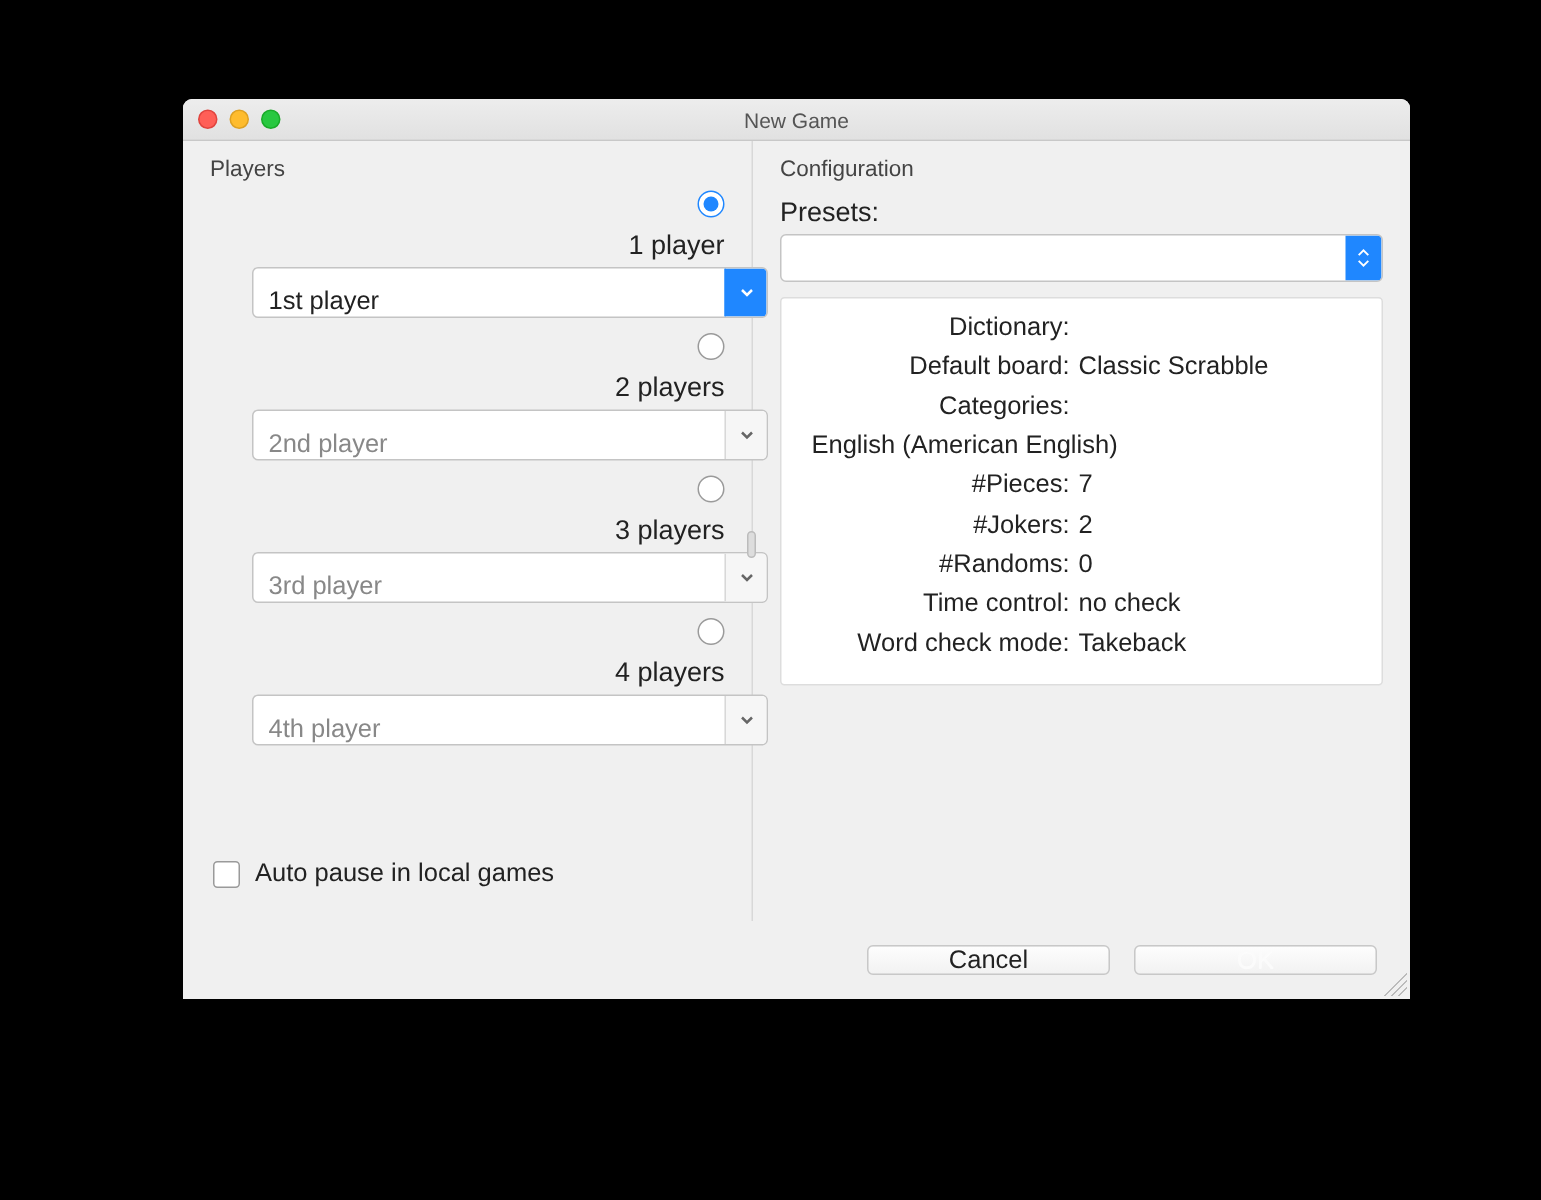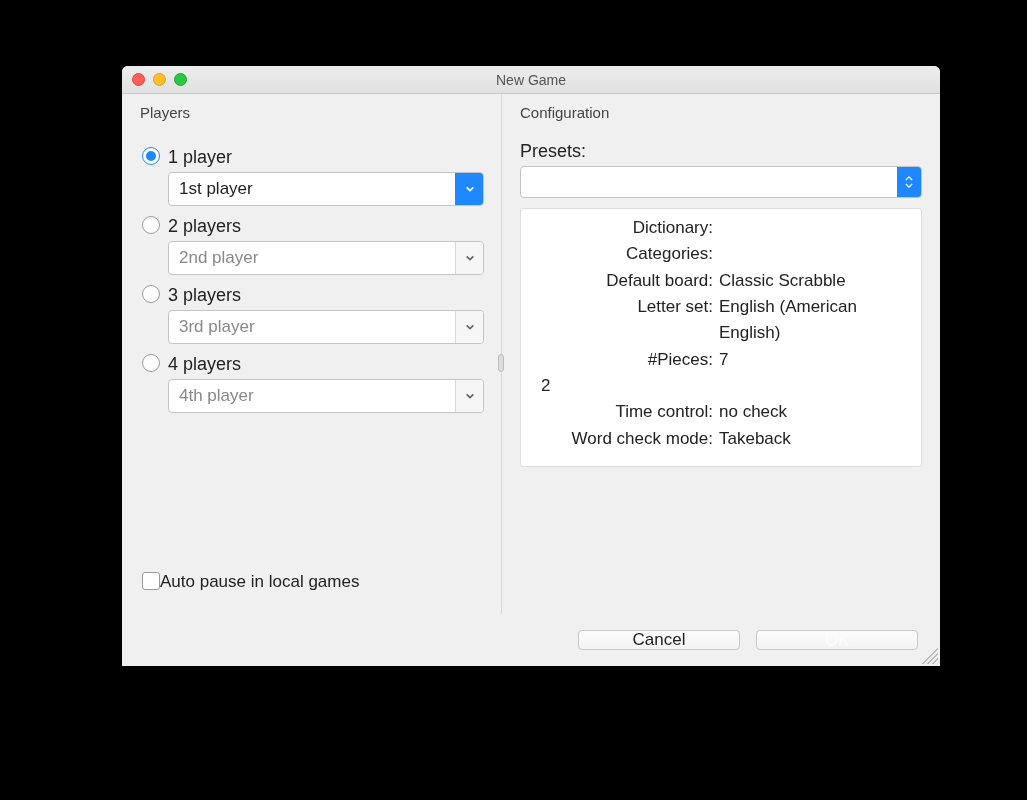--- a/index.html
+++ b/index.html
@@ -58,62 +58,62 @@
     .pane.left { width: 380px; border-right: 1px solid #d8d8d8; display:flex; flex-direction:column;}
     .pane.right { flex:1; }
     .groove {
       position:absolute;
       right:-3px; top:50%; width:6px; height:18px;
       background:#ddd;
       border:1px solid #bcbcbc;
       border-radius:3px;
     }
 
-    .section-label { font-size: 15px; color:#444; margin-bottom: 20px; }
+    .section-label { font-size: 15px; color:#444; margin-bottom: 0; }
 
     .player-row { margin: 6px 0 4px 2px; }
-    .radio-wrap { display:flex; align-items:flex-start; gap:8px; margin-bottom:4px; }
+    .radio-wrap { display:flex; align-items:flex-end; gap:8px; margin-bottom:4px;flex-direction:column; }
     .radio {
       width:18px; height:18px; border-radius:50%;
       border:1.5px solid #9a9a9a; background:#fff;
       display:flex; align-items:center; justify-content:center;
       flex-shrink:0;
     }
     .radio.selected { border-color:#1f87ff; }
     .radio.selected::after {
       content:""; width:10px; height:10px; border-radius:50%;
       background:#1f87ff;
     }
     .radio-label { font-size:18px; }
 
     .combo {
       margin-left: 26px;
       height:34px;
-      width: 316px;
+      width: 344px;
       border:1px solid #c4c4c4;
       border-radius:4px;
       background:#fff;
       display:flex;
-      align-items:center;
+      align-items:flex-end;
       position:relative;
       overflow:hidden;
     }
     .combo .text { padding:0 10px; font-size:17px; color:#222; flex:1; white-space:nowrap; overflow:hidden; }
     .combo.disabled .text { color:#888; }
     .combo .arrow {
       width:28px; height:100%;
       display:flex; align-items:center; justify-content:center;
       background:#f6f6f6;
       border-left:1px solid #d8d8d8;
     }
     .combo .arrow svg { width:10px; height:10px; }
     .combo.active .arrow { background:#1f87ff; border-left-color:#1f87ff; }
     .combo.active .arrow svg path { stroke:#fff; }
 
-    .auto-pause { margin-top:auto; display:flex; align-items:flex-start; padding:4px 0 8px 2px;}
+    .auto-pause { margin-top:auto; display:flex; align-items:flex-end; gap:10px; padding:4px 0 8px 2px;}
     .checkbox {
       width:18px; height:18px; border:1.5px solid #9a9a9a; border-radius:3px; background:#fff;
     }
 
     .presets-label { font-size:18px; margin:10px 0 4px 0;}
     .preset-combo {
       height:32px;
       border:1px solid #c4c4c4;
       border-radius:4px;
       background:#fff;
@@ -269,40 +269,44 @@
             </svg>
         </div>
       </div>
 
       <div class="config-area">
         <div class="cfg-row">
             <div class="cfg-key">Dictionary:</div>
             <div class="cfg-val"></div>
           </div>
         <div class="cfg-row">
+            <div class="cfg-key">Default board:</div>
+            <div class="cfg-val">Classic Scrabble</div>
+          </div>
+        <div class="cfg-row">
             <div class="cfg-key">Categories:</div>
             <div class="cfg-val"></div>
           </div>
         <div class="cfg-row">
-            <div class="cfg-key">Default board:</div>
-            <div class="cfg-val">Classic Scrabble</div>
-          </div>
-        <div class="cfg-row">
             <div class="cfg-val"></div>
           </div>
         <div class="cfg-row">
-            <div class="cfg-key">Letter set:</div>
             <div class="cfg-val">English (American English)</div>
           </div>
         <div class="cfg-row">
             <div class="cfg-key">#Pieces:</div>
             <div class="cfg-val">7</div>
           </div>
         <div class="cfg-row">
+            <div class="cfg-key">#Jokers:</div>
             <div class="cfg-val">2</div>
+          </div>
+        <div class="cfg-row">
+            <div class="cfg-key">#Randoms:</div>
+            <div class="cfg-val">0</div>
           </div>
         <div class="cfg-row">
             <div class="cfg-key">Time control:</div>
             <div class="cfg-val">no check</div>
           </div>
         <div class="cfg-row">
             <div class="cfg-key">Word check mode:</div>
             <div class="cfg-val">Takeback</div>
           </div>
       </div>

